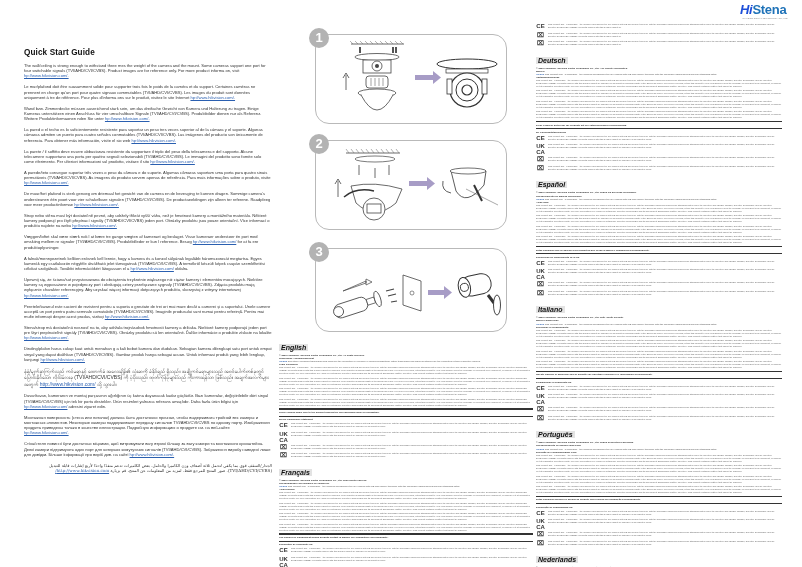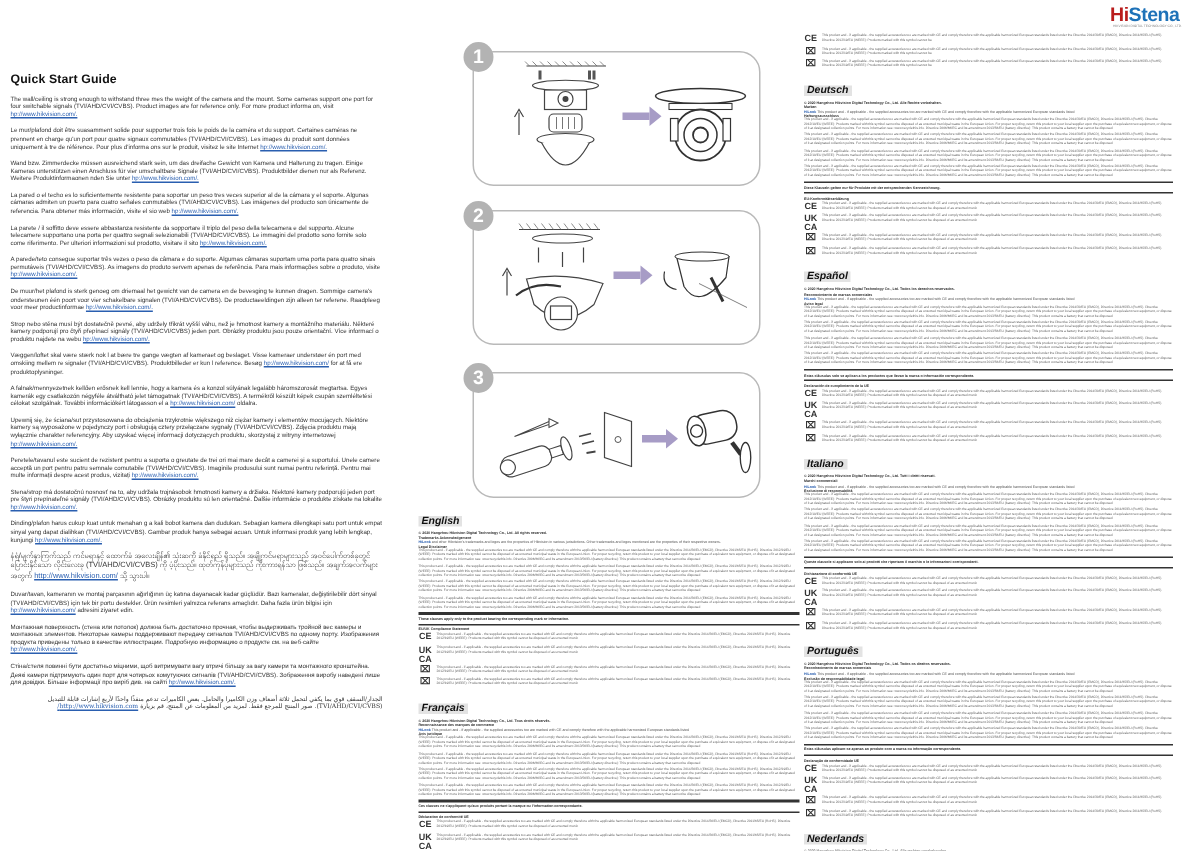--- a/index.html
+++ b/index.html
@@ -1,40 +1,40 @@
 <!DOCTYPE html>
 <html><head>
 <meta charset="utf-8">
 <style>
   html,body{margin:0;padding:0;background:#ffffff;}
   body{width:802px;height:567px;position:relative;overflow:hidden;font-family:"Liberation Sans",sans-serif;color:#222;}
   .page{position:absolute;left:0;top:0;width:802px;height:567px;background:#fff;}
   
-  .left{position:absolute;left:7px;top:48px;width:248px;}
+  .left{position:absolute;left:24px;top:48px;width:248px;}
   .qsg-title{font-size:8.2px;font-weight:bold;color:#111;margin:0 0 6px 0;letter-spacing:0.1px;}
   .para{font-size:4.1px;line-height:5.2px;color:#333;margin:0 0 5.8px 0;}
   .para.big{font-size:5px;line-height:6.6px;}
   .para a,.link{color:#2a5fb0;text-decoration:underline;}
   .para.rtl{direction:rtl;text-align:right;font-family:"DejaVu Serif",serif;}
   
   .mid{position:absolute;left:278px;top:0;width:258px;}
   .step{position:absolute;left:37px;width:190px;border:1px solid #b9b9b9;border-radius:14px;background:#fff;}
   .step-num{position:absolute;width:20px;height:20px;border-radius:50%;background:#b3b3b3;color:#fff;font-weight:bold;font-size:13px;line-height:20px;text-align:center;}
   .lang-h{display:inline-block;font-size:7px;font-weight:bold;font-style:italic;color:#111;background:#e3e3e3;padding:0 2px;margin:2px 0 1px 0;}
   .tiny{font-size:2.4px;line-height:3.1px;color:#555;margin:0;}
   .tiny.b{font-weight:bold;color:#333;}
   .tinyblock{font-size:2.2px;line-height:3px;color:#666;margin:0 0 1.5px 0;}
   .bar{height:1.2px;background:#333;margin:1.5px 0;}
   .icon-row{display:flex;align-items:flex-start;gap:3px;margin:1px 0;}
   .ic{flex:0 0 auto;font-size:6px;line-height:6px;color:#333;font-weight:bold;width:9px;text-align:center;}
   .hl{color:#2a5fb0;font-weight:bold;}
   
   .right{position:absolute;left:536px;top:22px;width:246px;}
   .logo{position:absolute;left:740px;top:2px;font-size:13px;font-weight:bold;color:#1e72b8;letter-spacing:-0.3px;}
-  .logo .hi{color:#b91c1c;}
+  .logo .hi{color:#1d4ed8;font-style:italic;}
   .logo-sub{position:absolute;left:742px;top:17px;font-size:2.2px;color:#888;}
 </style>
 </head>
 <body>
 
 <div class="page">
 
   <div class="left">
     <h1 class="qsg-title">Quick Start Guide</h1>
     <div id="paras">

